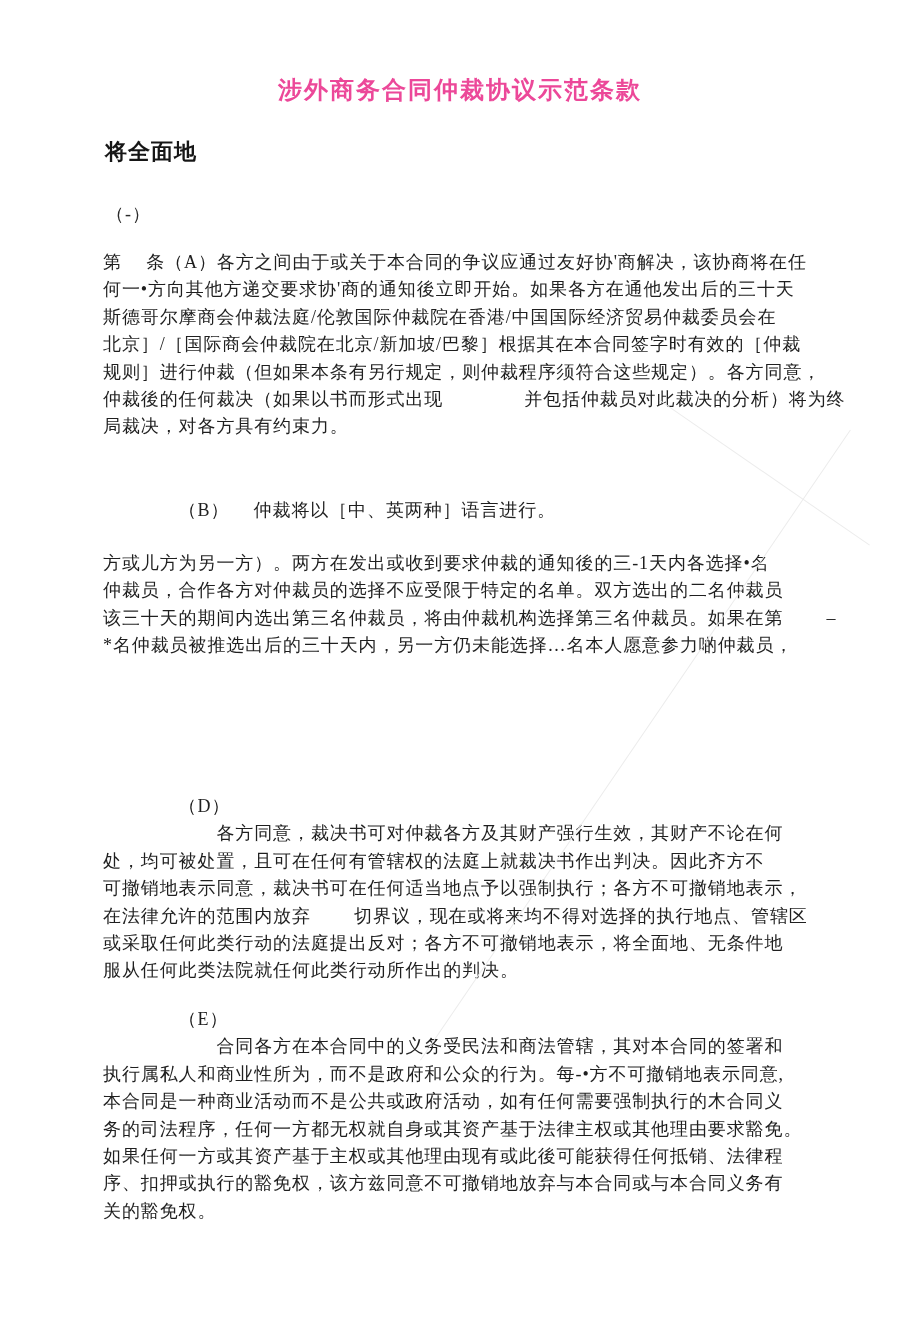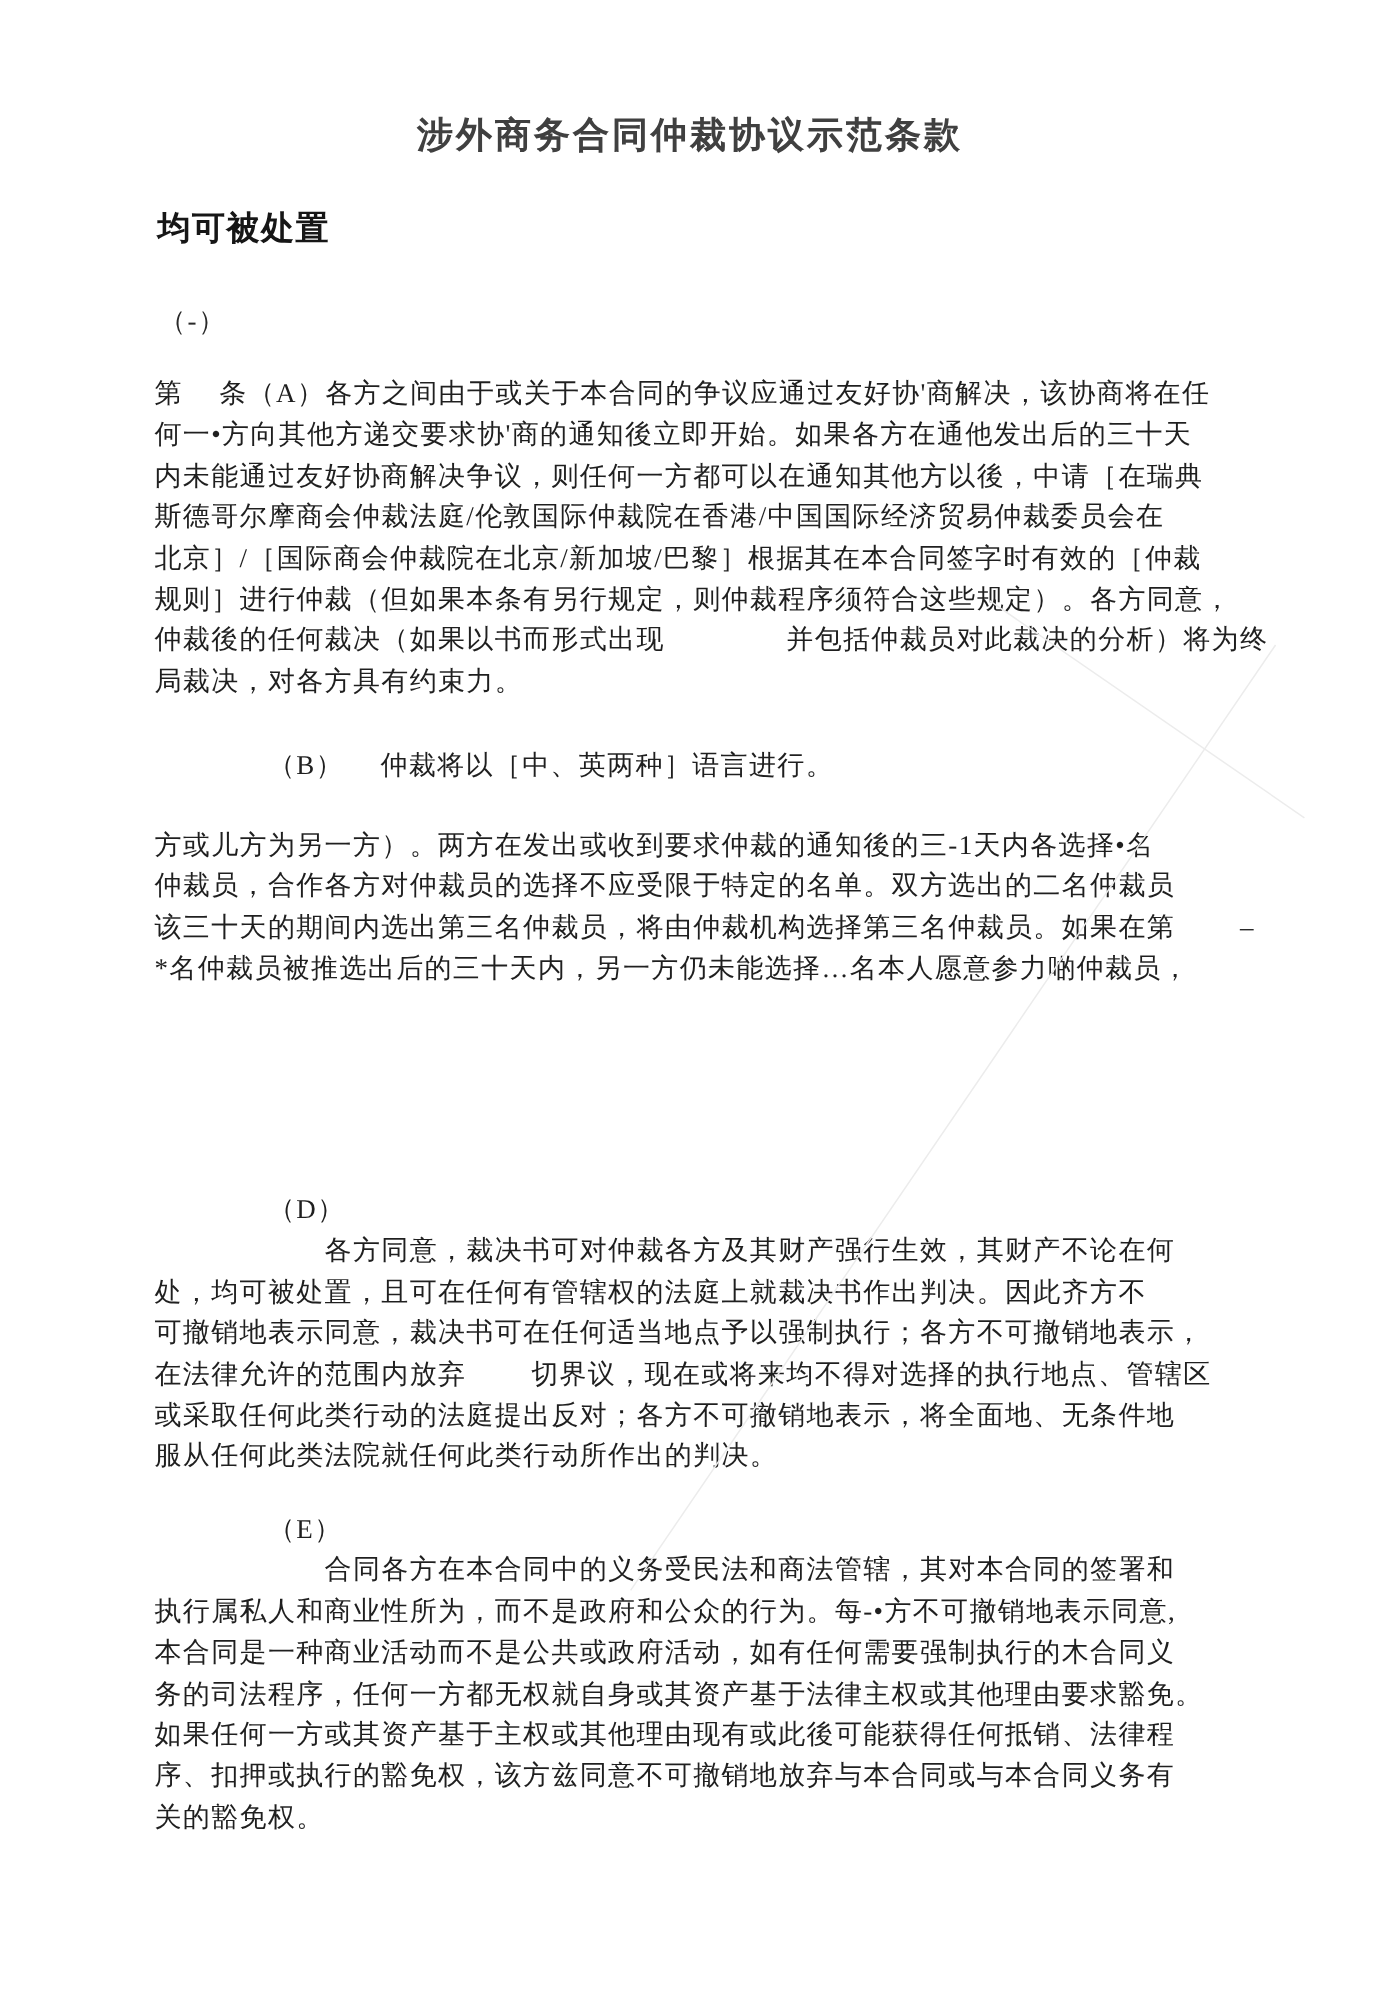--- a/index.html
+++ b/index.html
@@ -19,21 +19,21 @@
   .doc-title {
     position: absolute;
     top: 74px;
     left: 0;
     width: 920px;
     margin: 0;
     text-align: center;
     font-size: 24px;
     font-weight: bold;
     letter-spacing: 2px;
-    color: #404040;
+    color: #ec4899;
   }
   .doc-heading {
     position: absolute;
     top: 137px;
     left: 105px;
     margin: 0;
     font-size: 22px;
     font-weight: bold;
     letter-spacing: 1px;
     color: #161616;
@@ -82,28 +82,27 @@
     width: 255px;
     transform: rotate(34.6deg);
   }
 </style>
 </head>
 <body>
 
 <div class="page">
   <h1 class="doc-title">涉外商务合同仲裁协议示范条款</h1>
 
-  <h2 class="doc-heading">均可被处置</h2>
+  <h2 class="doc-heading">将全面地</h2>
 
   <div class="doc-marker">（-）</div>
 
   <div class="para para-a">
       <div class="doc-line">第　 条（A）各方之间由于或关于本合同的争议应通过友好协'商解决，该协商将在任</div>
       <div class="doc-line">何一•方向其他方递交要求协'商的通知後立即开始。如果各方在通他发出后的三十天</div>
-      <div class="doc-line">内未能通过友好协商解决争议，则任何一方都可以在通知其他方以後，中请［在瑞典</div>
       <div class="doc-line">斯德哥尔摩商会仲裁法庭/伦敦国际仲裁院在香港/中国国际经济贸易仲裁委员会在</div>
       <div class="doc-line">北京］/［国际商会仲裁院在北京/新加坡/巴黎］根据其在本合同签字时有效的［仲裁</div>
       <div class="doc-line">规则］进行仲裁（但如果本条有另行规定，则仲裁程序须符合这些规定）。各方同意，</div>
       <div class="doc-line">仲裁後的任何裁决（如果以书而形式出现　　　　 并包括仲裁员对此裁决的分析）将为终</div>
       <div class="doc-line">局裁决，对各方具有约束力。</div>
     </div>
 
   <div class="para para-b">
       <div class="doc-line">　　　　（B）　 仲裁将以［中、英两种］语言进行。</div>
     </div>

